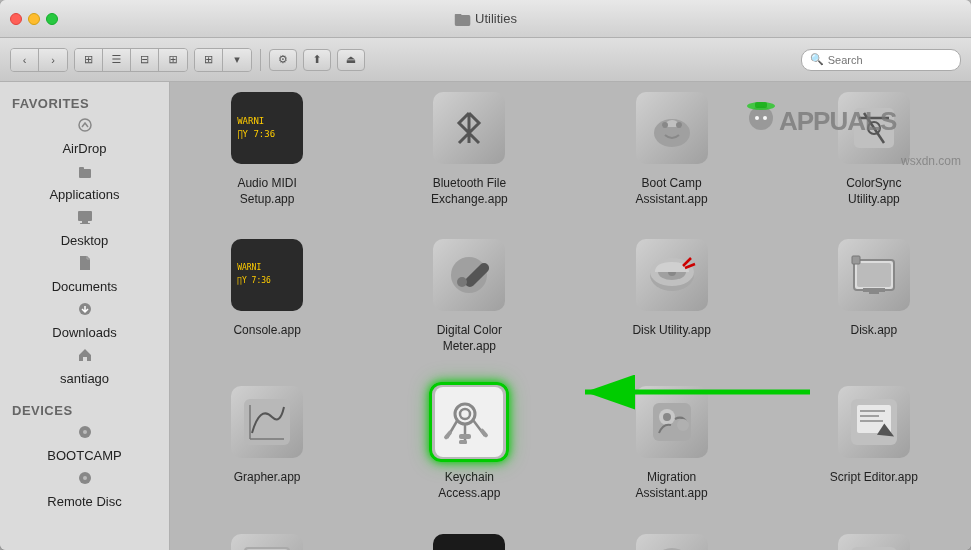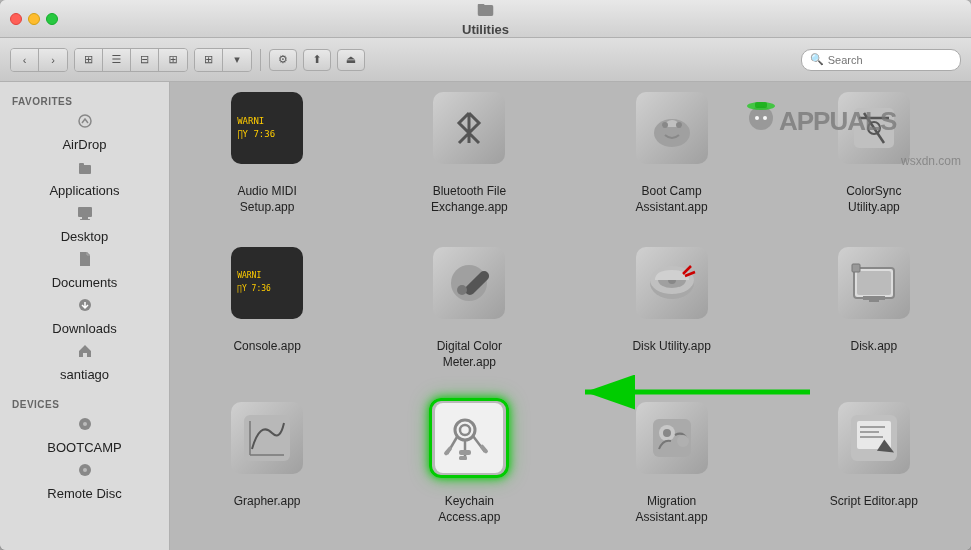--- a/index.html
+++ b/index.html
@@ -42,26 +42,25 @@
       cursor: pointer;
     }
     .traffic-light.close { background: #ff5f57; border: 1px solid #e0443e; }
     .traffic-light.minimize { background: #febc2e; border: 1px solid #d4a012; }
     .traffic-light.maximize { background: #28c840; border: 1px solid #14ae2c; }
     .titlebar-title {
       position: absolute;
       left: 50%;
       transform: translateX(-50%);
       font-size: 13px;
-      font-weight: 700;
+      font-weight: 400;
       color: #444;
       display: flex;
       align-items: center;
       gap: 5px;
-      flex-direction: column;
     }
     .titlebar-icon {
       width: 16px;
       height: 16px;
     }
     .toolbar {
       height: 44px;
       background: linear-gradient(to bottom, #e0e0e0, #c8c8c8);
       display: flex;
       align-items: center;
@@ -129,21 +128,21 @@
     }
     
     .sidebar {
       width: 170px;
       background: rgba(220,220,220,0.9);
       border-right: 1px solid #b0b0b0;
       padding: 8px 0;
       overflow-y: auto;
     }
     .sidebar-section-header {
-      font-size: 10px;
+      font-size: 13px;
       font-weight: 700;
       color: #666;
       padding: 6px 12px 2px;
       text-transform: uppercase;
       letter-spacing: 0.5px;
     }
     .sidebar-item {
       display: flex;
       align-items: center;
       gap: 7px;
@@ -189,21 +188,21 @@
       height: 80px;
       display: flex;
       align-items: center;
       justify-content: center;
       position: relative;
     }
     .file-name {
       font-size: 12px;
       color: #222;
       text-align: center;
-      margin-top: 16px;
+      margin-top: 8px;
       line-height: 1.3;
     }
     
     .file-item.highlighted .file-icon-wrapper {
       border: 3px solid #00cc00;
       border-radius: 10px;
       padding: 2px;
       box-shadow: 0 0 8px #00cc00;
     }
     .app-icon-generic {

